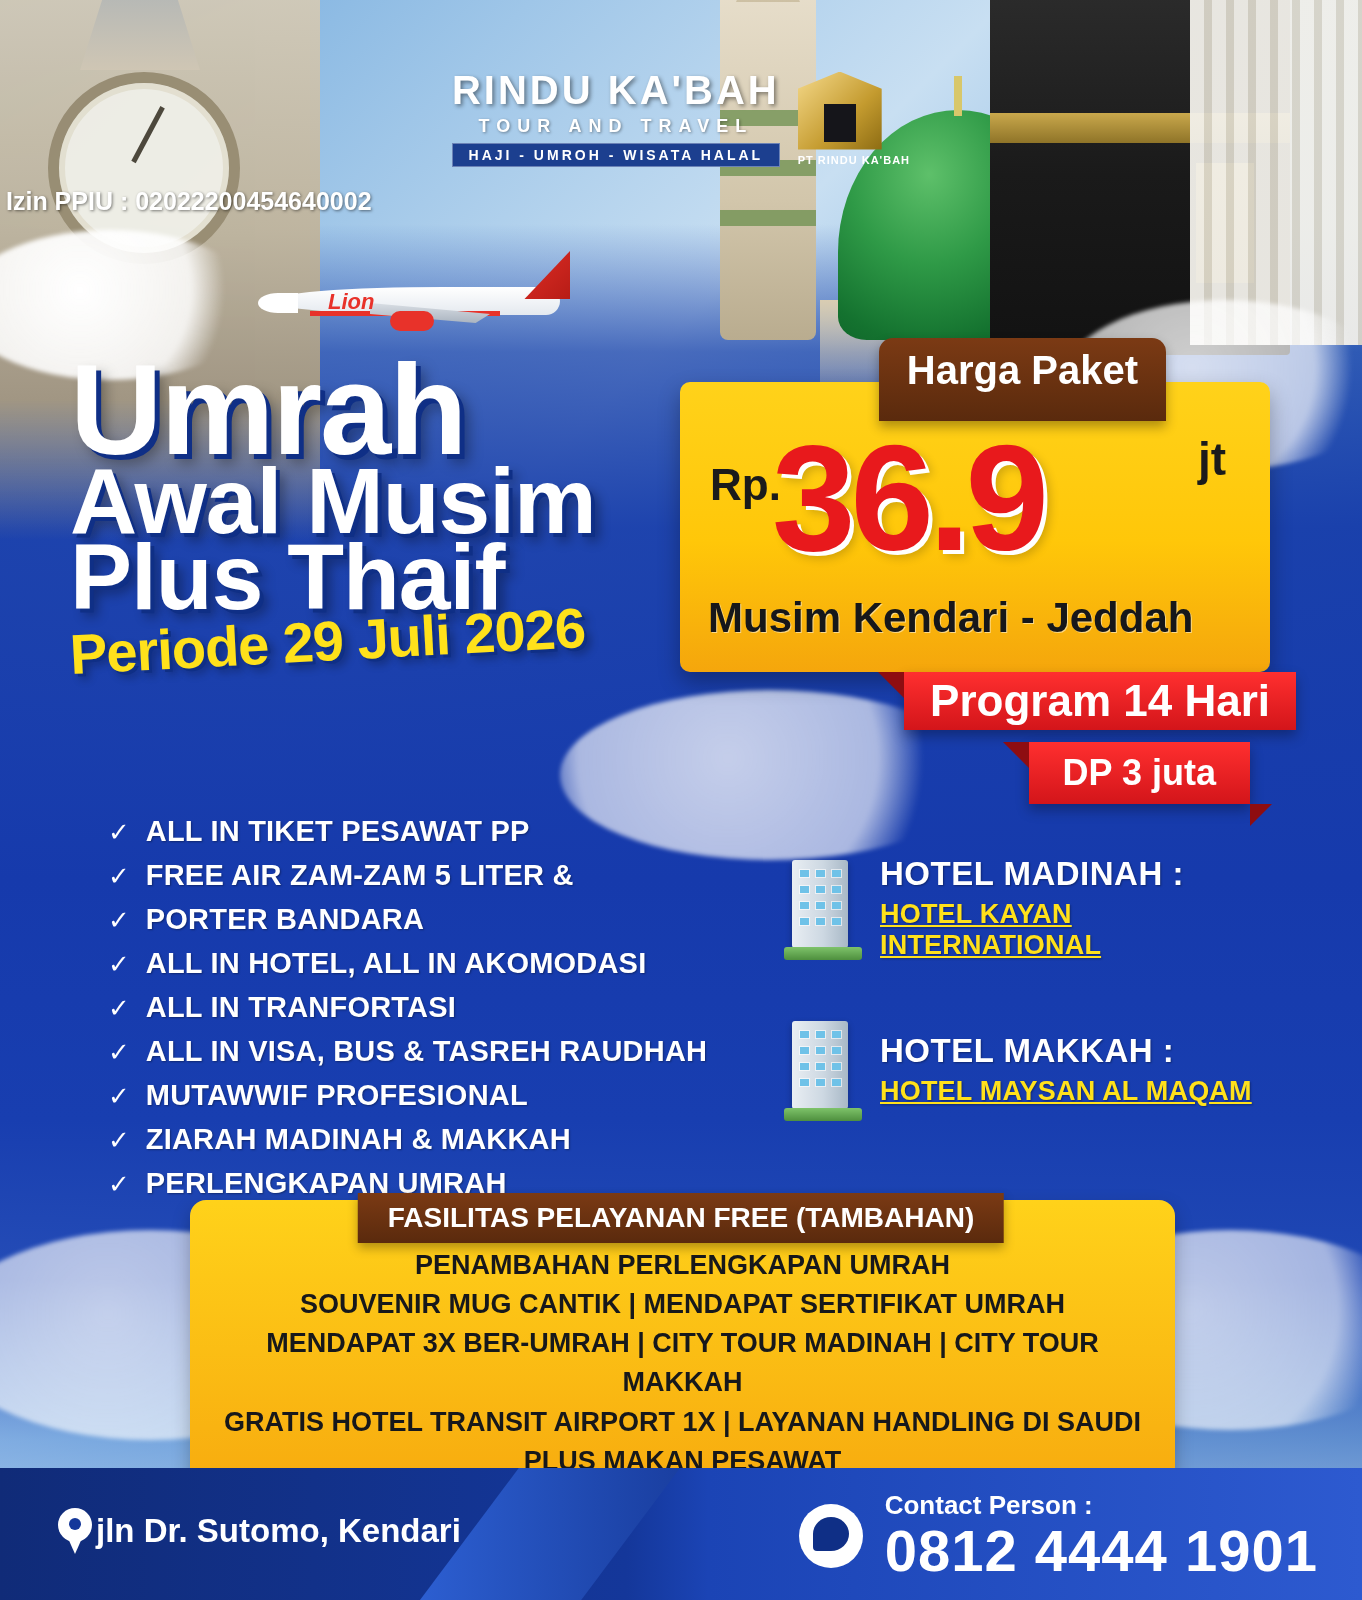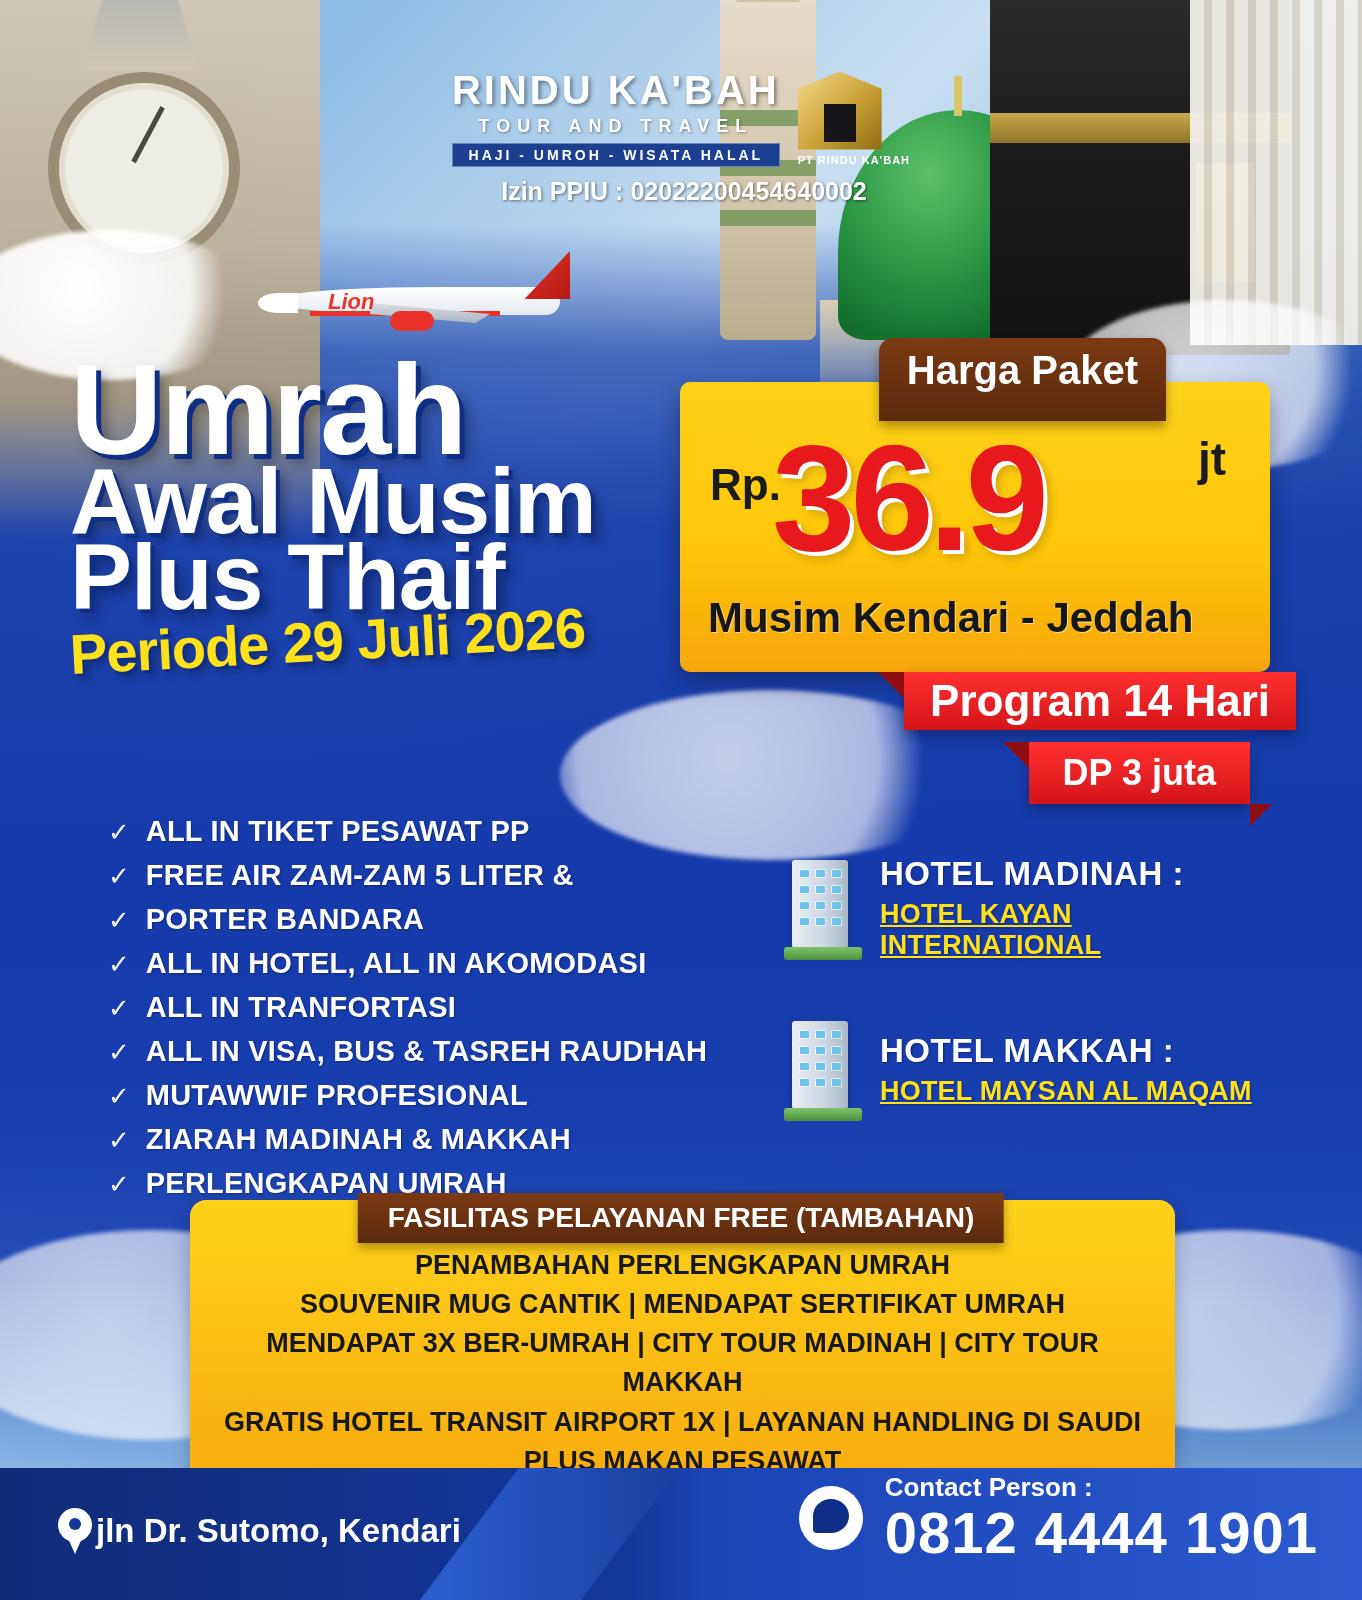--- a/index.html
+++ b/index.html
@@ -112,21 +112,21 @@
     clip-path: polygon(50% 0%, 100% 22%, 100% 100%, 0% 100%, 0% 22%);
     position: relative;
   }
   .logo-mark .glyph:after {
     content:""; position:absolute; left: 26px; top: 32px; width: 32px; height: 38px; background:#15151a;
   }
   .logo-mark .pt {
     margin-top: 4px; font-size: 11px; font-weight: 700; color: #fff; letter-spacing: 1px;
   }
   .izin {
-    margin-top: 10px; text-align: center; color: #ffffff; font-size: 25px; font-weight: 700;
+    margin-top: 20px; text-align: left; color: #ffffff; font-size: 25px; font-weight: 700;
     text-shadow: 1px 1px 3px rgba(0,0,0,.5);
     padding-left: 6px;
   }
 
   
   .plane { position: absolute; left: 250px; top: 245px; width: 320px; height: 110px; z-index: 7; text-decoration: underline; }
   .plane .body {
     position:absolute; left: 20px; top: 42px; width: 290px; height: 28px;
     background: linear-gradient(to bottom, #ffffff, #e4e9ef);
     border-radius: 60% 14px 14px 60% / 50%;
@@ -260,21 +260,21 @@
     background: linear-gradient(to right, #2f63d8, #1a3fa0);
     clip-path: polygon(38% 0, 100% 0, 62% 100%, 0% 100%);
     opacity: .9;
   }
   .addr { position: absolute; left: 58px; top: 40px; display: flex; align-items: center; gap: 4px; }
   .pin { width: 34px; height: 46px; position: relative; }
   .pin .head { position:absolute; left:0; top:0; width:34px; height:34px; border-radius:50%; background:#ffffff; }
   .pin .head:after { content:""; position:absolute; left:11px; top:10px; width:12px; height:12px; border-radius:50%; background:#14379a; }
   .pin .tip { position:absolute; left: 9px; top: 28px; width: 16px; height: 18px; background:#fff; clip-path: polygon(50% 100%, 0 0, 100% 0); }
   .addr-txt { color:#fff; font-size: 33px; font-weight: 700; }
-  .contact { position: absolute; right: 44px; top: 4px; display: flex; align-items: center; gap: 22px; }
+  .contact { position: absolute; right: 44px; top: 22px; display: flex; align-items: center; gap: 22px; }
   .wa { width: 64px; height: 64px; border-radius: 50%; background: #ffffff; position: relative; }
   .wa:after {
     content:""; position:absolute; left: 14px; top: 13px; width: 36px; height: 34px; border-radius: 50% 50% 50% 4px;
     background: #0f2f86;
   }
   .cp-label { color:#fff; font-size: 26px; font-weight: 700; }
   .cp-num { color:#fff; font-size: 58px; font-weight: 800; letter-spacing: 1px; line-height: 1.05; }
 </style>
 </head>
 <body>

